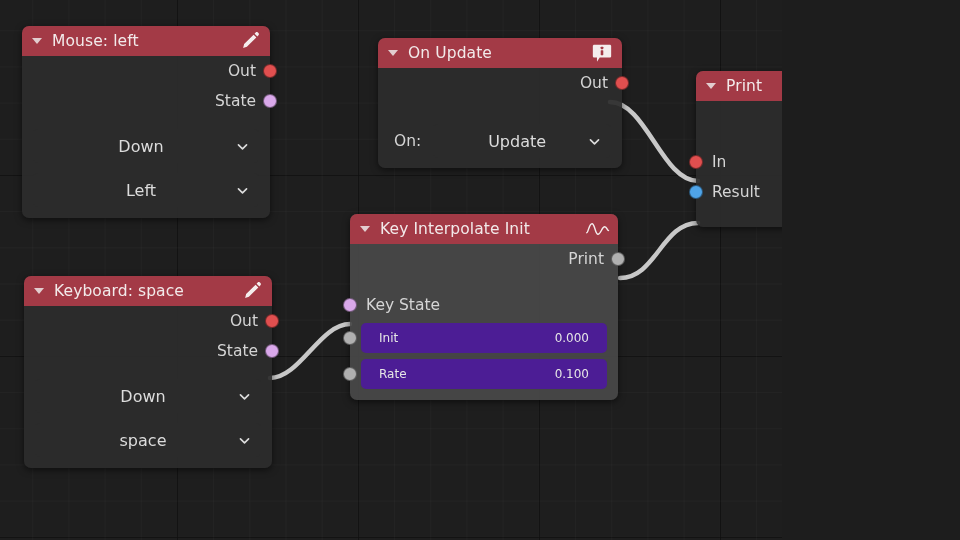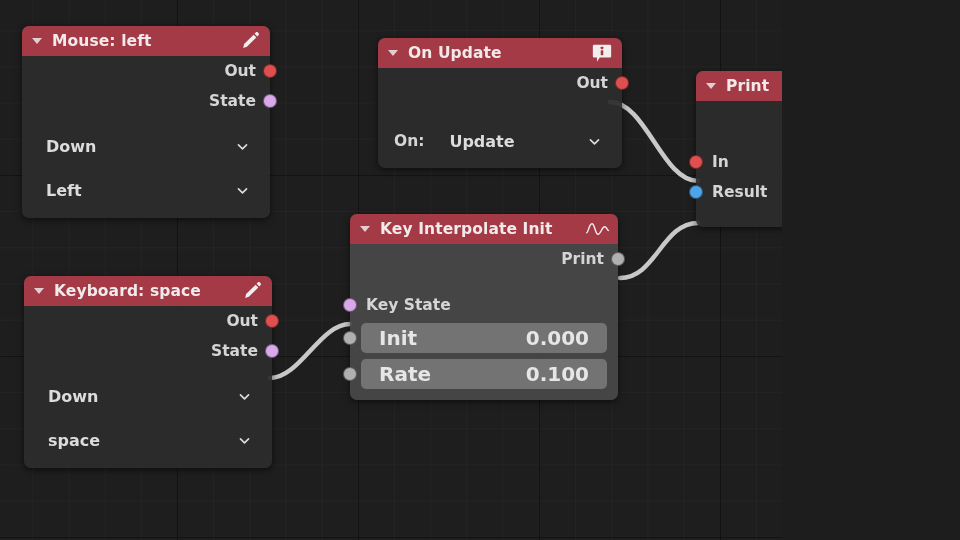--- a/index.html
+++ b/index.html
@@ -24,21 +24,20 @@
       linear-gradient(to bottom, rgba(255,255,255,0.022) 1px, transparent 1px),
       linear-gradient(to right, rgba(0,0,0,0.55) 1px, transparent 1px),
       linear-gradient(to bottom, rgba(0,0,0,0.55) 1px, transparent 1px);
     background-size:
       36.2px 36.2px,
       36.2px 36.2px,
       181px 181px,
       181px 181px;
     background-position: -4px -6px, -4px -6px, -4px -6px, -4px -6px;
     overflow: hidden;
-    font-weight: bold;
   }
 
   
   #links {
     position: absolute;
     left: 0; top: 0;
     width: 960px; height: 540px;
     pointer-events: none;
     z-index: 5;
   }
@@ -142,21 +141,21 @@
     height: 34px;
     background: #2b2b2b;
     border-radius: 5px;
     display: flex;
     align-items: center;
     padding: 0 10px 0 13px;
     box-sizing: border-box;
     color: #dcdcdc;
     font-size: 16px;
   }
-  .dropdown .dd-text { flex: 1 1 auto; white-space: nowrap; }
+  .dropdown .dd-text { flex: 1 1 auto; white-space: nowrap; text-align: center; }
   .chev {
     flex: 0 0 auto;
     width: 13px; height: 13px;
   }
 
   
   .inline-row {
     display: flex;
     align-items: center;
     padding: 4px 11px 4px 16px;
@@ -169,28 +168,28 @@
   }
   .inline-row .dropdown { flex: 1 1 auto; }
 
   
   .valrow {
     position: relative;
     padding: 3px 11px 3px 11px;
   }
   .valfield {
     height: 30px;
-    background: #737373;
+    background: #4c1d95;
     border-radius: 5px;
     display: flex;
     align-items: center;
     padding: 0 18px;
     box-sizing: border-box;
     color: #e6e6e6;
-    font-size: 20px;
+    font-size: 12px;
   }
   .valfield .vname { flex: 1 1 auto; }
   .valfield .vnum  { flex: 0 0 auto; }
   .valrow .socket { left: -7px; top: 50%; }
 
   .spacer { height: 8px; }
 </style>
 </head>
 <body>
 

